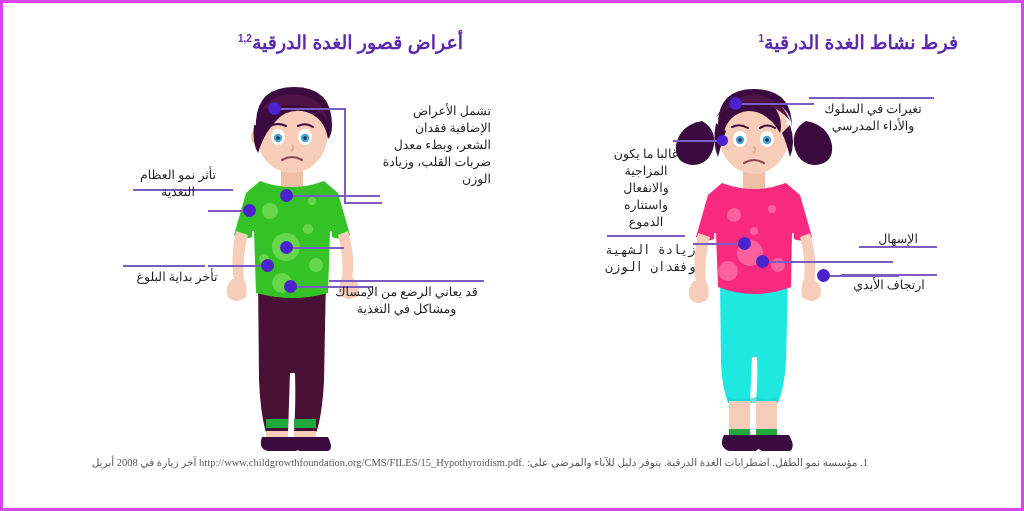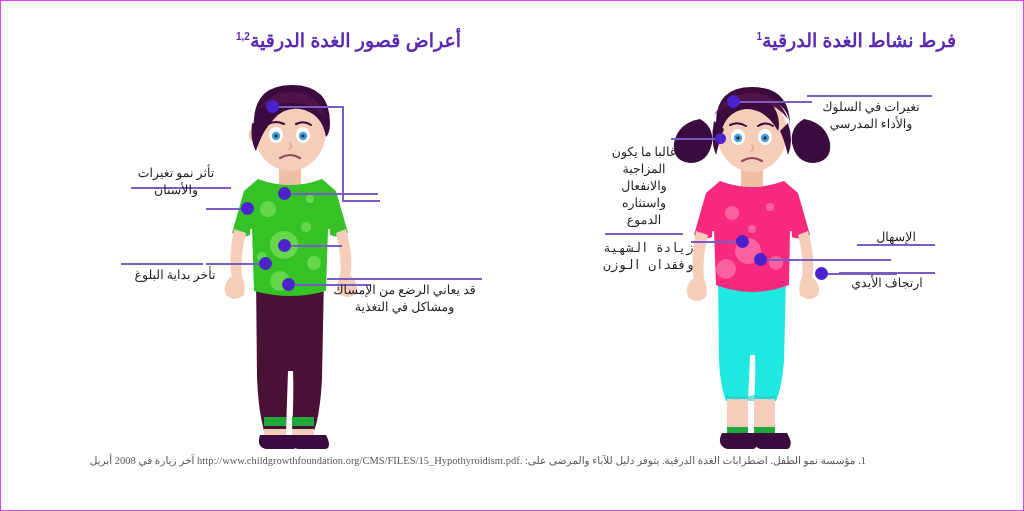--- a/index.html
+++ b/index.html
@@ -9,21 +9,21 @@
   }
   body {
     font-family: "Liberation Serif", serif;
   }
   .page {
     position: relative;
     width: 1024px;
     height: 511px;
     box-sizing: border-box;
     background: #ffffff;
-    border: 1px solid #d946ef;
+    border: 3px solid #d946ef;
     overflow: hidden;
   }
   .canvas {
     position: absolute;
     left: 0; top: 0;
     width: 1014px;
     height: 501px;
   }
 
   
@@ -182,21 +182,22 @@
     <div class="leader h" style="left:130px; top:186px; width:100px;"></div>
 
     <div class="leader h" style="left:205px; top:262px; width:62px;"></div>
     <div class="dot" style="left:258px; top:256px;"></div>
     <div class="leader h" style="left:120px; top:262px; width:82px;"></div>
 
     <div class="leader h" style="left:290px; top:283px; width:80px;"></div>
     <div class="dot" style="left:281px; top:277px;"></div>
     <div class="leader h" style="left:326px; top:277px; width:155px;"></div>
 
-    <div class="label center" style="left:120px; top:164px; width:110px;">تأثر نمو تغيرات والأسنان</div>
+    <div class="label right" style="left:378px; top:100px; width:110px;">تشمل الأعراض الإضافية فقدان الشعر، وبطء معدل ضربات القلب، وزيادة الوزن</div>
+    <div class="label center" style="left:120px; top:164px; width:110px;">تأثر نمو العظام التغذية</div>
     <div class="label center" style="left:118px; top:266px; width:112px;">تأخر بداية البلوغ</div>
     <div class="label center" style="left:326px; top:281px; width:155px;">قد يعاني الرضع من الإمساك ومشاكل في التغذية</div>
 
     <div class="figure" style="left:655px; top:78px; width:195px; height:370px;">
       <svg width="195" height="370" viewBox="0 0 195 370">
 
         <path d="M62 196 L130 196 L128 282 Q126 308 120 322 L98 322 Q100 298 99 276 L94 276 Q93 300 92 322 L70 322 Q64 306 63 282 Z" fill="#1EE8E0"></path>
         <path d="M70 316 Q84 320 98 316 L98 322 L70 322 Z" fill="#19CFCA" opacity="0.6"></path>
         <path d="M98 316 Q110 320 120 316 L120 322 L98 322 Z" fill="#19CFCA" opacity="0.6"></path>
 

